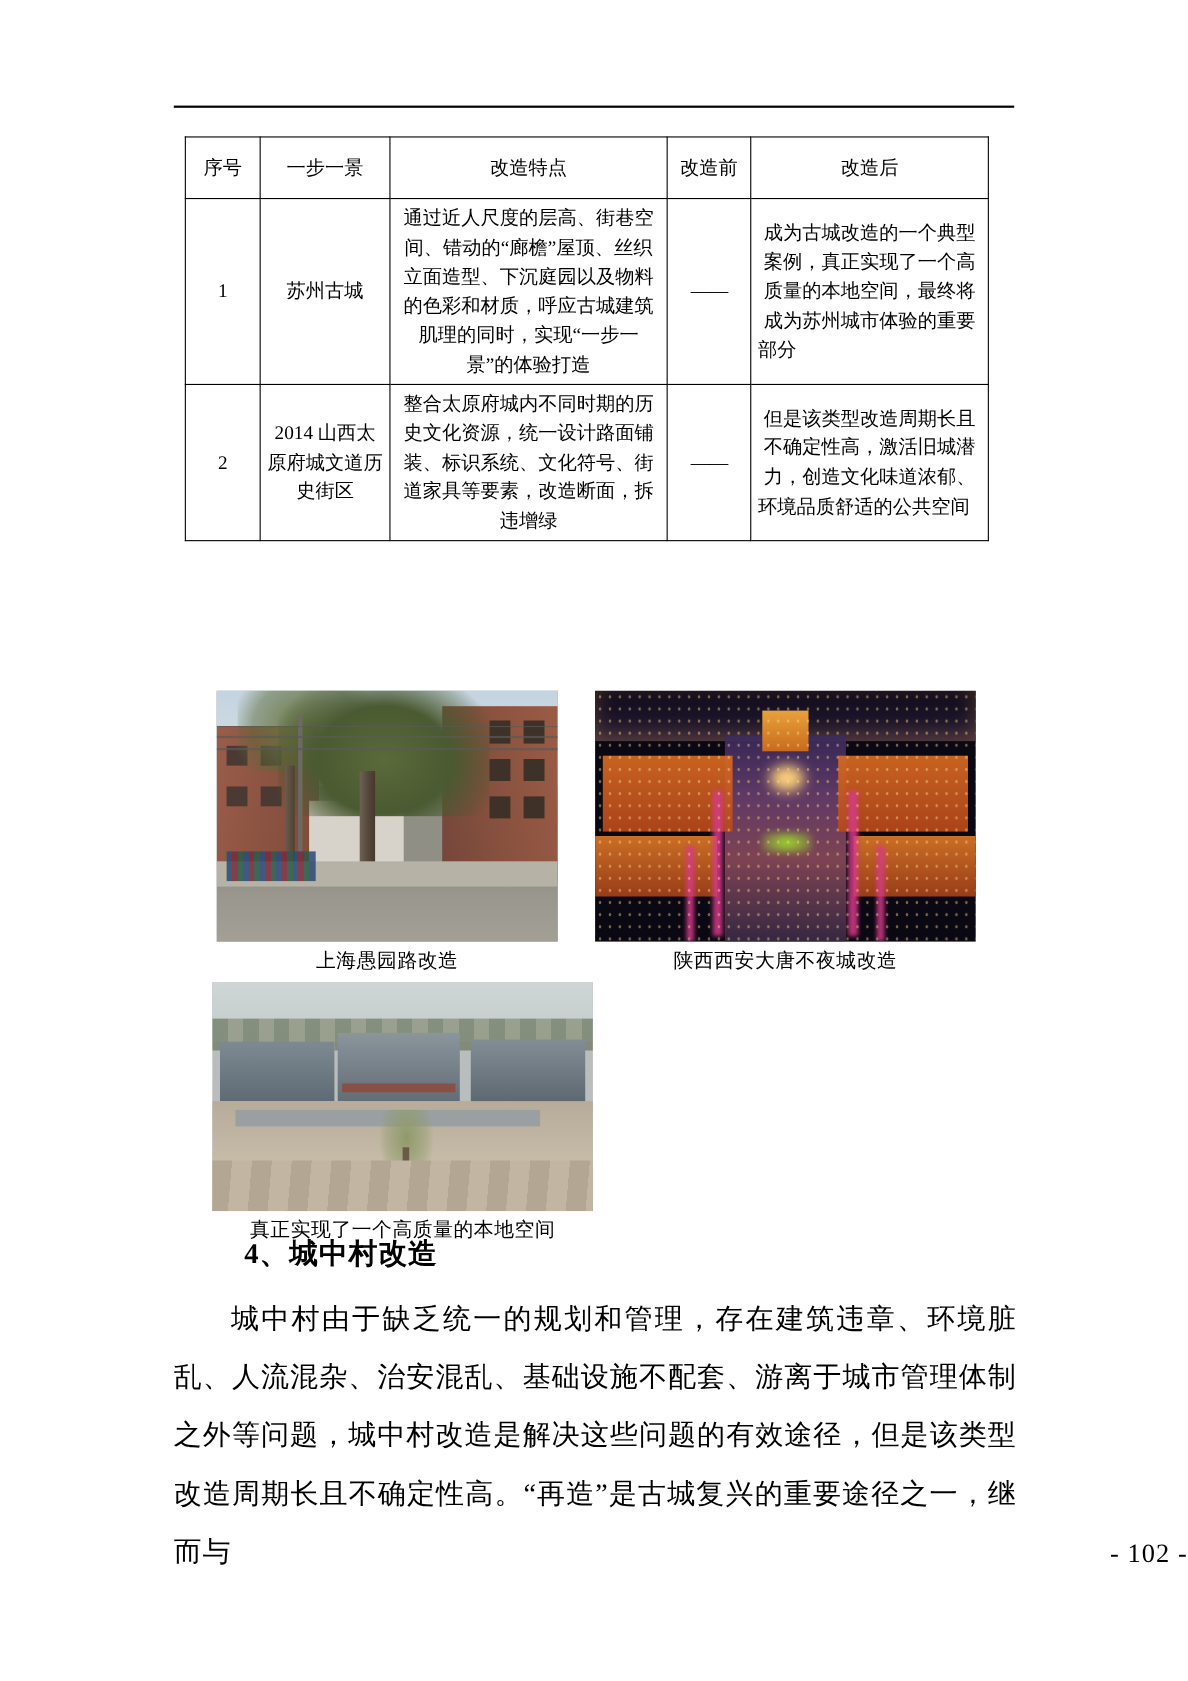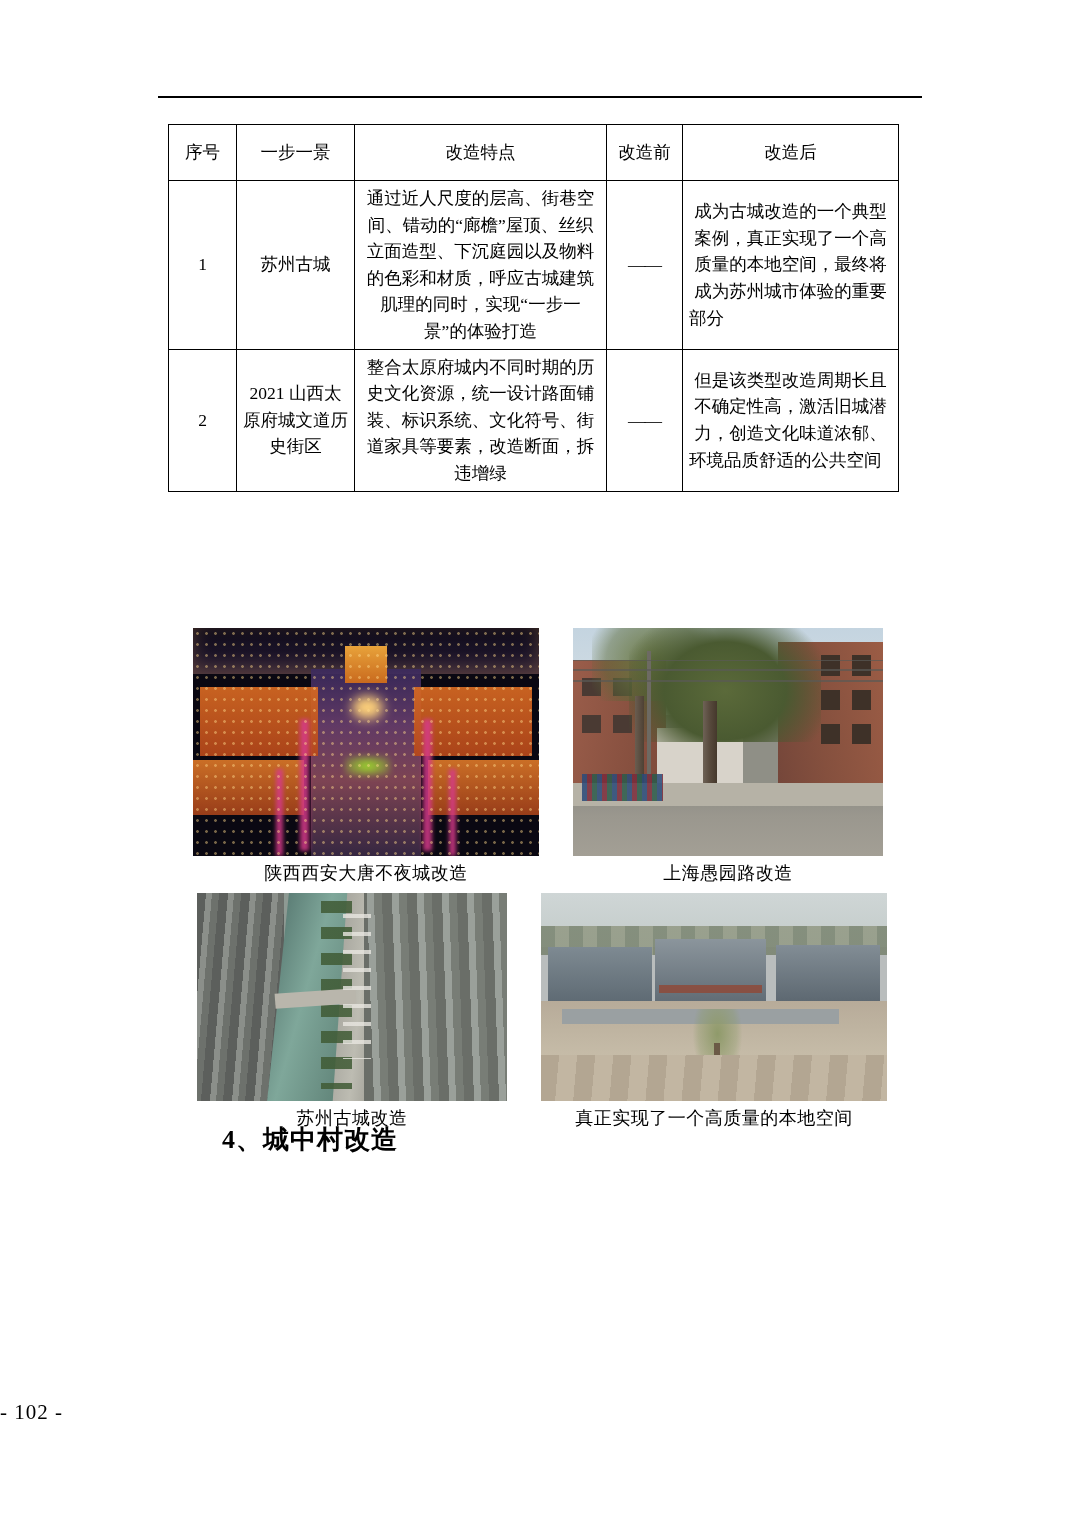--- a/index.html
+++ b/index.html
@@ -215,22 +215,22 @@
     text-justify: inter-ideograph;
     text-indent: 52px;
     letter-spacing: 0.5px;
     font-family: "Liberation Serif", "DejaVu Serif", serif;
   }
   .footer {
     position: absolute;
     left: 0;
     top: 1400px;
     width: 1080px;
-    text-align: left;
-    font-size: 21px;
+    text-align: right;
+    font-size: 24px;
     letter-spacing: 1px;
     font-family: "Liberation Serif", "DejaVu Serif", serif;
   }
 </style>
 </head>
 <body>
 
 <div class="page">
 
   <div class="header-rule"></div>
@@ -255,51 +255,31 @@
     <tbody>
       <tr>
         <td>1</td>
         <td>苏州古城</td>
         <td class="cell-just">通过近人尺度的层高、街巷空间、错动的“廊檐”屋顶、丝织立面造型、下沉庭园以及物料的色彩和材质，呼应古城建筑肌理的同时，实现“一步一景”的体验打造</td>
         <td class="dash">——</td>
         <td class="cell-just-left">成为古城改造的一个典型案例，真正实现了一个高质量的本地空间，最终将成为苏州城市体验的重要部分</td>
       </tr>
       <tr>
         <td>2</td>
-        <td>2021 山西太原府城文道历史街区</td>
+        <td>2014 山西太原府城文道历史街区</td>
         <td class="cell-just">整合太原府城内不同时期的历史文化资源，统一设计路面铺装、标识系统、文化符号、街道家具等要素，改造断面，拆违增绿</td>
         <td class="dash">——</td>
         <td class="cell-just-left">但是该类型改造周期长且不确定性高，激活旧城潜力，创造文化味道浓郁、环境品质舒适的公共空间</td>
       </tr>
     </tbody>
   </table>
 
   <div class="fig-grid">
 
     <div class="fig-row row1">
-      <div class="fig-cell c2">
-        <div class="photo p2">
-          <div class="farcity"></div>
-          <div class="street"></div>
-          <div class="roofL"></div>
-          <div class="roofR"></div>
-          <div class="roofL2"></div>
-          <div class="roofR2"></div>
-          <div class="tower"></div>
-          <div class="pinkbeam" style="left:31%; top:40%; width:2.5%; height:58%;"></div>
-          <div class="pinkbeam" style="right:31%; top:40%; width:2.5%; height:58%;"></div>
-          <div class="pinkbeam" style="left:24%; top:62%; width:2%; height:38%;"></div>
-          <div class="pinkbeam" style="right:24%; top:62%; width:2%; height:38%;"></div>
-          <div class="greenblob"></div>
-          <div class="glow" style="left:46%; top:30%; width:9%; height:10%; background:#ffd27a;"></div>
-          <div class="dots"></div>
-        </div>
-        <div class="fig-caption">陕西西安大唐不夜城改造</div>
-      </div>
-
       <div class="fig-cell c1">
         <div class="photo p1">
           <div class="sky"></div>
           <div class="bldg-left"></div>
           <div class="white-wall"></div>
           <div class="bldg-right"></div>
           <div class="bldg-right-win" style="right:4%; top:12%; width:6%; height:9%;"></div>
           <div class="bldg-right-win" style="right:14%; top:12%; width:6%; height:9%;"></div>
           <div class="bldg-right-win" style="right:4%; top:27%; width:6%; height:9%;"></div>
           <div class="bldg-right-win" style="right:14%; top:27%; width:6%; height:9%;"></div>
@@ -316,35 +296,43 @@
           <div class="pole"></div>
           <div class="wire" style="top:14%;"></div>
           <div class="wire" style="top:18%;"></div>
           <div class="wire" style="top:23%;"></div>
           <div class="road"></div>
           <div class="walk"></div>
           <div class="bikes"></div>
         </div>
         <div class="fig-caption">上海愚园路改造</div>
       </div>
+
+      <div class="fig-cell c2">
+        <div class="photo p2">
+          <div class="farcity"></div>
+          <div class="street"></div>
+          <div class="roofL"></div>
+          <div class="roofR"></div>
+          <div class="roofL2"></div>
+          <div class="roofR2"></div>
+          <div class="tower"></div>
+          <div class="pinkbeam" style="left:31%; top:40%; width:2.5%; height:58%;"></div>
+          <div class="pinkbeam" style="right:31%; top:40%; width:2.5%; height:58%;"></div>
+          <div class="pinkbeam" style="left:24%; top:62%; width:2%; height:38%;"></div>
+          <div class="pinkbeam" style="right:24%; top:62%; width:2%; height:38%;"></div>
+          <div class="greenblob"></div>
+          <div class="glow" style="left:46%; top:30%; width:9%; height:10%; background:#ffd27a;"></div>
+          <div class="dots"></div>
+        </div>
+        <div class="fig-caption">陕西西安大唐不夜城改造</div>
+      </div>
     </div>
 
     <div class="fig-row row2">
-      <div class="fig-cell c1">
-        <div class="photo p3">
-          <div class="roofs-l"></div>
-          <div class="water"></div>
-          <div class="street"></div>
-          <div class="roofs-r"></div>
-          <div class="trees"></div>
-          <div class="bridge"></div>
-          <div class="cars"></div>
-        </div>
-        <div class="fig-caption">苏州古城改造</div>
-      </div>
 
       <div class="fig-cell c2">
         <div class="photo p4">
           <div class="sky"></div>
           <div class="far-trees"></div>
           <div class="hallL"></div>
           <div class="hallC"></div>
           <div class="hallR"></div>
           <div class="redband"></div>
           <div class="courtyard"></div>
@@ -352,15 +340,16 @@
           <div class="tree"></div>
           <div class="trunk"></div>
           <div class="paving"></div>
         </div>
         <div class="fig-caption">真正实现了一个高质量的本地空间</div>
       </div>
     </div>
   </div>
 
   <div class="section-title">4、城中村改造</div>
+  <div class="para">城中村由于缺乏统一的规划和管理，存在建筑违章、环境脏乱、人流混杂、治安混乱、基础设施不配套、游离于城市管理体制之外等问题，城中村改造是解决这些问题的有效途径，但是该类型改造周期长且不确定性高。“再造”是古城复兴的重要途径之一，继而与</div>
   <div class="footer">- 102 -</div>
 
 </div>
 
 </body></html>

